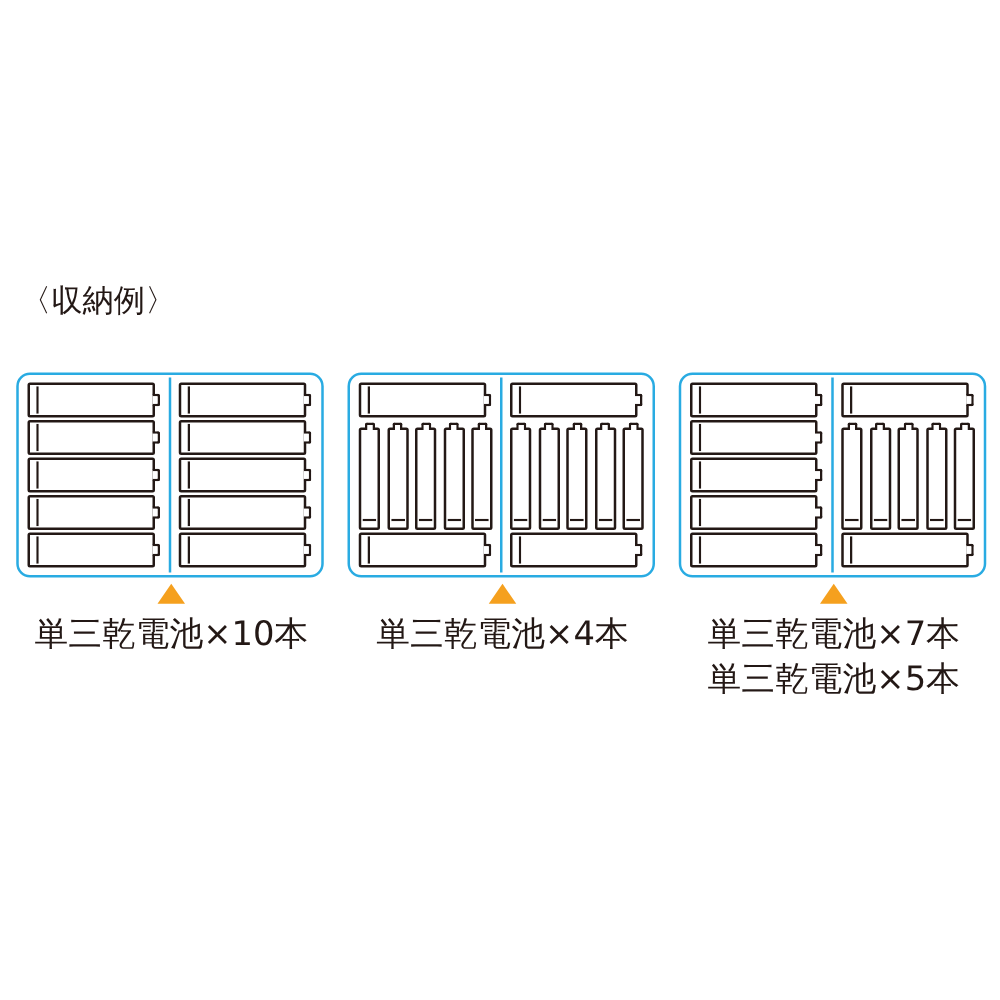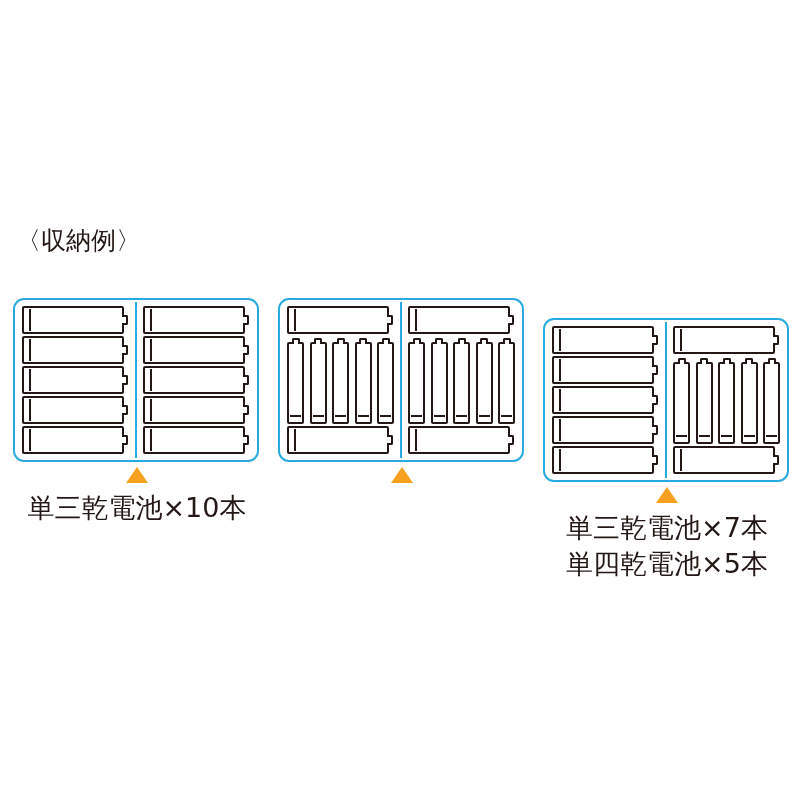--- a/index.html
+++ b/index.html
@@ -38,21 +38,21 @@
     height: 290px;
   }
 
   .example {
     position: absolute;
     top: 0;
     width: 248px;
   }
   .example.e0 { left: 13px; }
   .example.e1 { left: 278px; }
-  .example.e2 { left: 543px; margin-top: 20px; }
+  .example.e2 { left: 543px; }
 
   
   .tray {
     position: relative;
     width: 246px;
     height: 164px;
     border: 2.5px solid #29ABE2;
     border-radius: 11px;
     box-sizing: border-box;
     background: #ffffff;
@@ -254,20 +254,21 @@
             <div class="batt-aaa"></div>
             <div class="batt-aaa"></div>
             <div class="batt-aaa"></div>
           </div>
           <div class="batt-aa"></div>
         </div>
       </div>
     </div>
     <div class="arrow"></div>
     <div class="caption">
+      <span class="line">単三乾電池×4本</span>
     </div>
   </div>
 
   <div class="example e2">
     <div class="tray">
       <div class="tray-half left">
         <div class="aa-stack">
           <div class="batt-aa"></div>
           <div class="batt-aa"></div>
           <div class="batt-aa"></div>
@@ -286,17 +287,17 @@
             <div class="batt-aaa"></div>
             <div class="batt-aaa"></div>
           </div>
           <div class="batt-aa"></div>
         </div>
       </div>
     </div>
     <div class="arrow"></div>
     <div class="caption">
       <span class="line">単三乾電池×7本</span>
-      <span class="line">単四乾電池×5本</span>
+      <span class="line">単三乾電池×5本</span>
     </div>
   </div>
 
 </div>
 
 </body></html>

